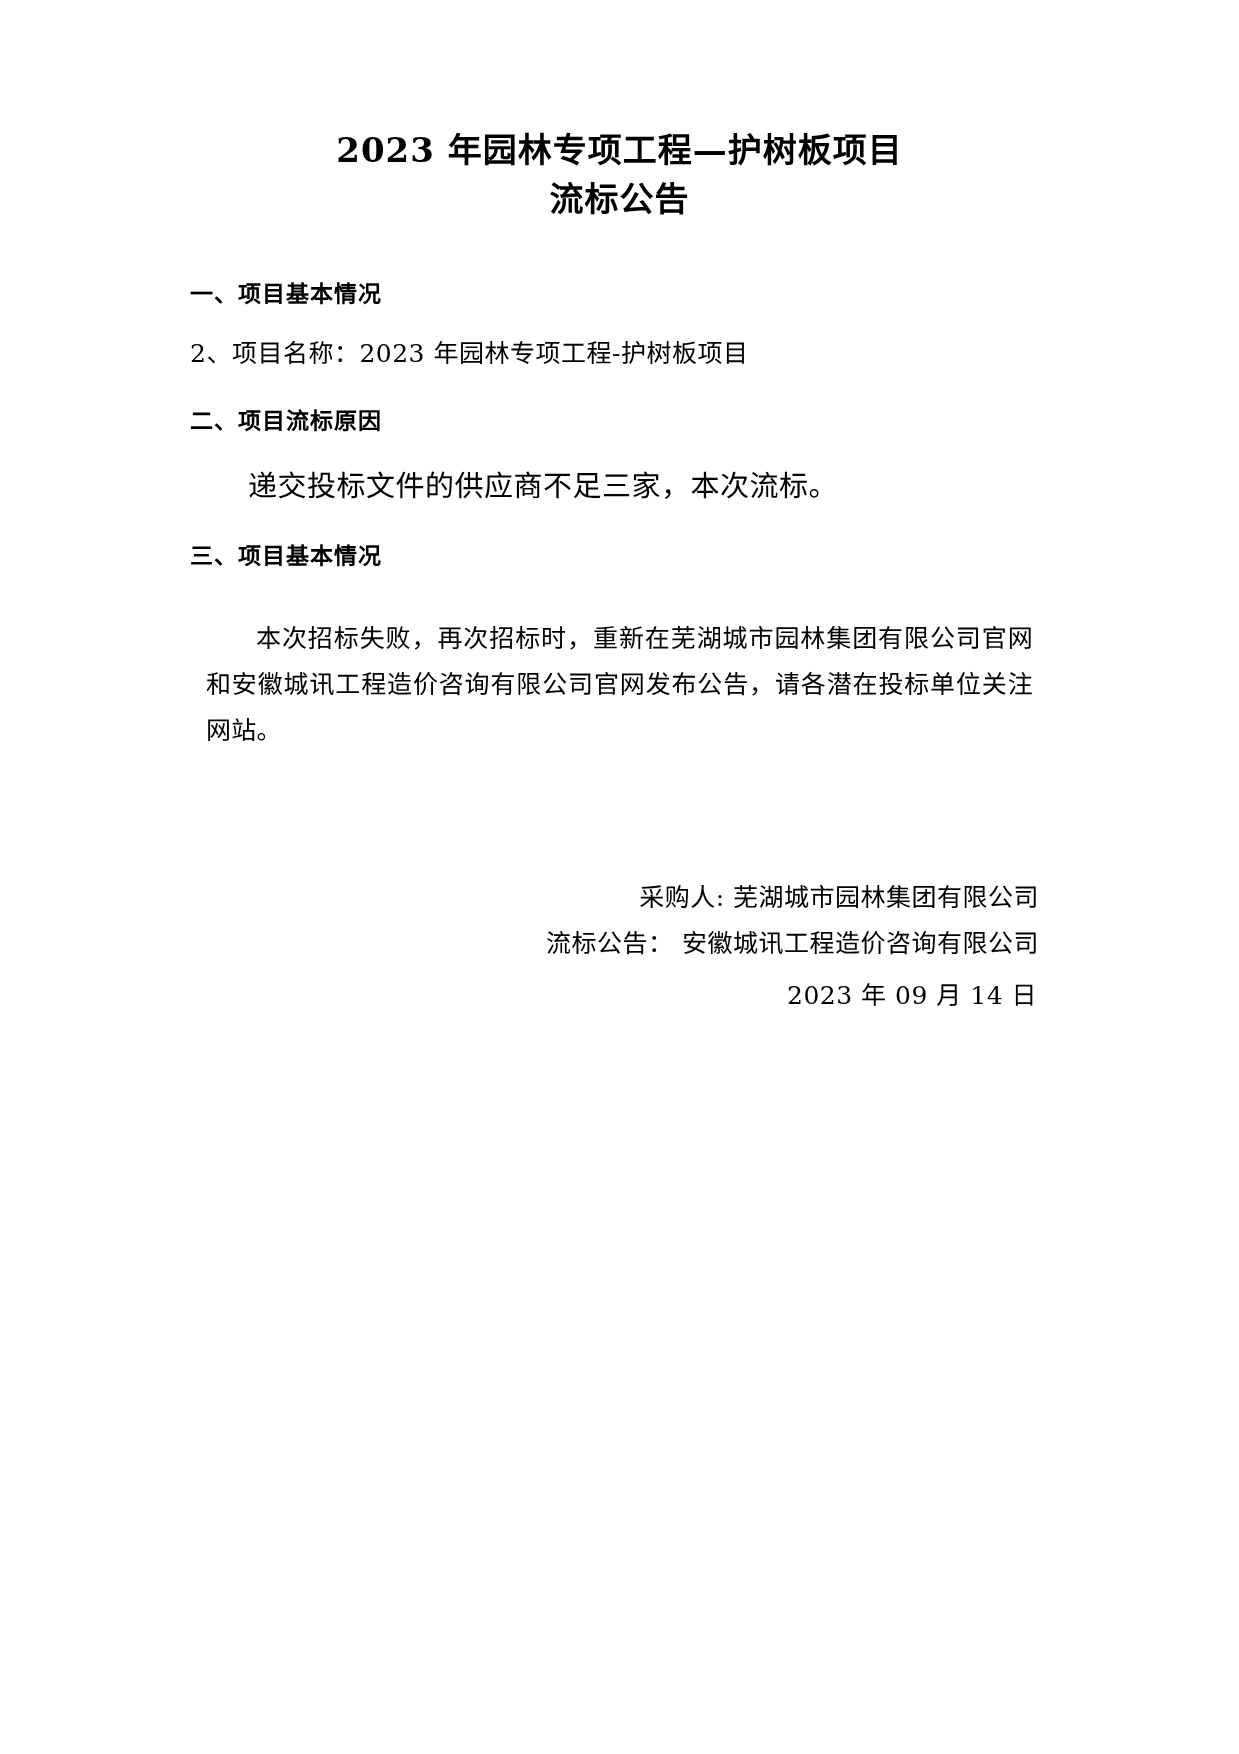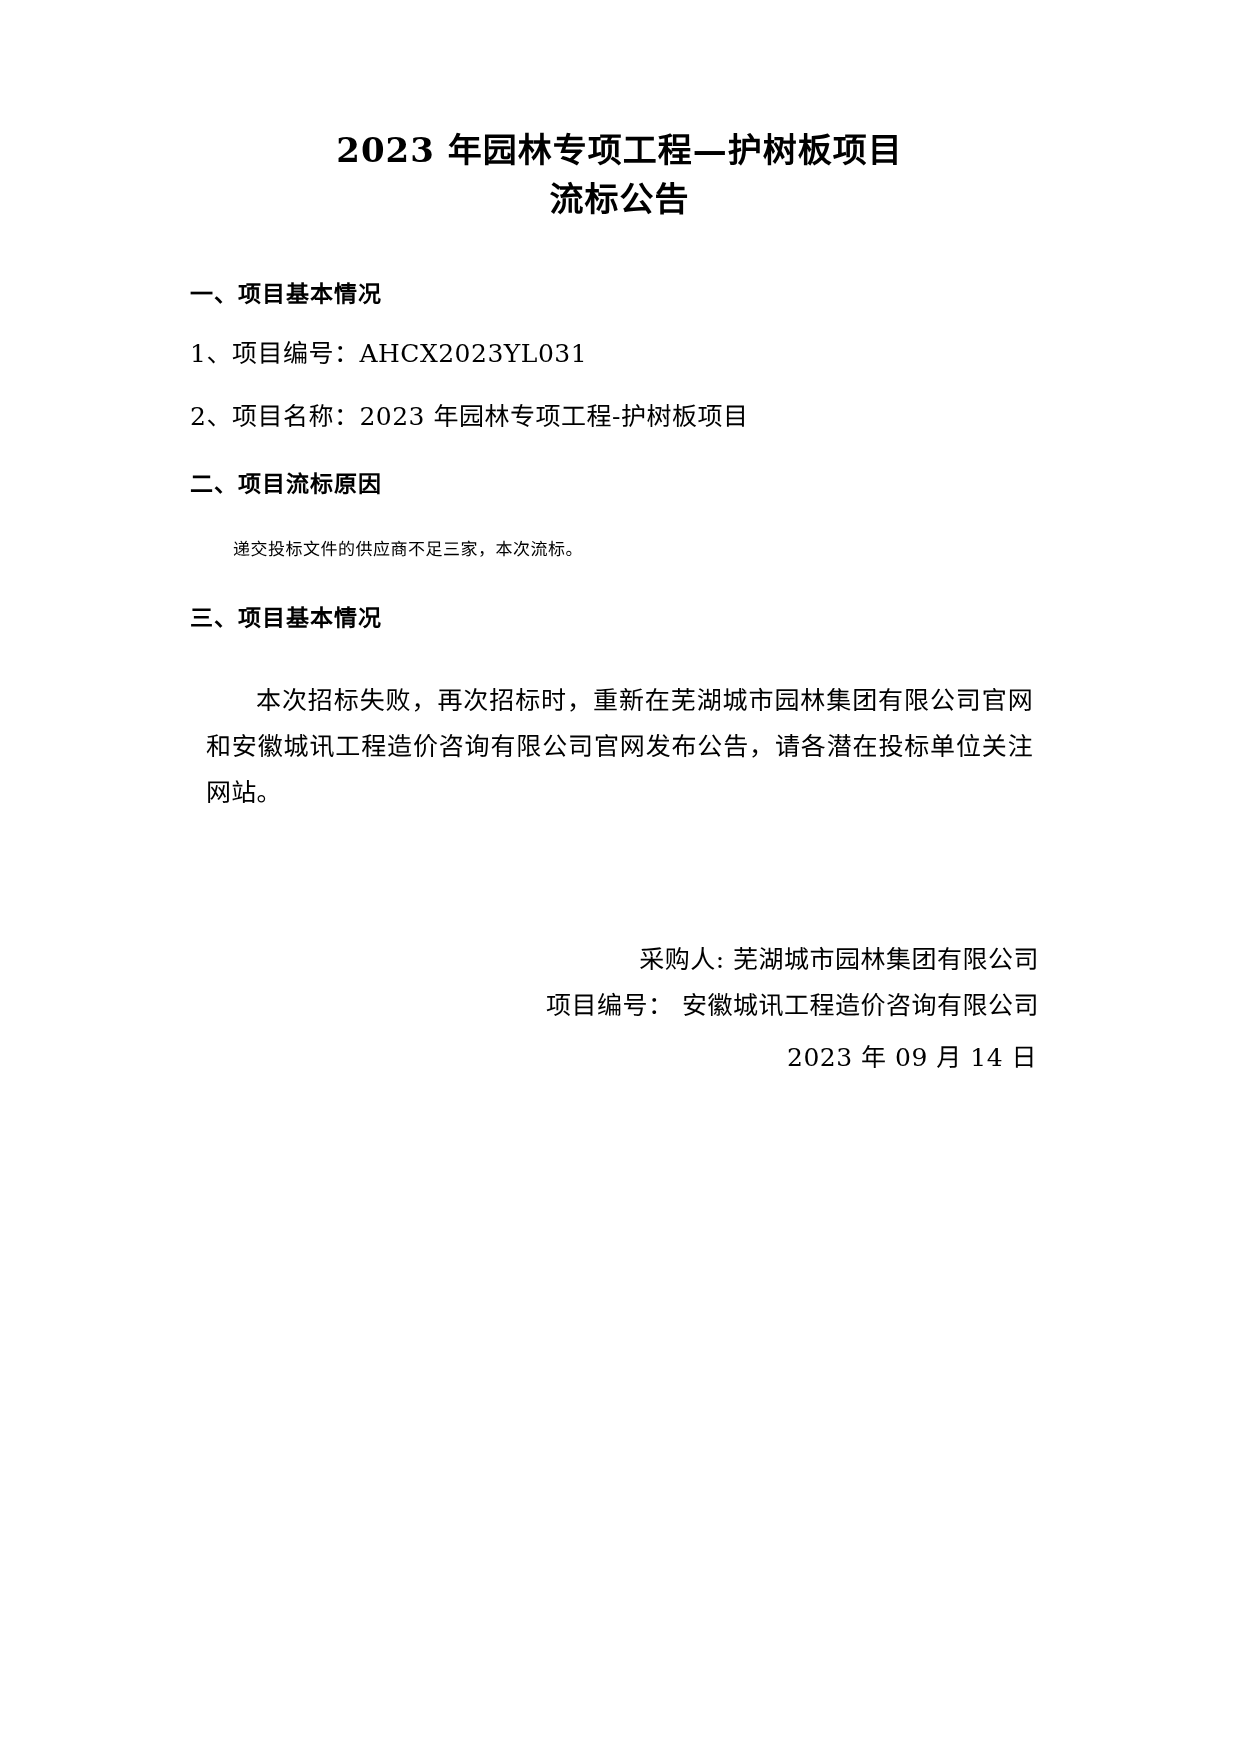--- a/index.html
+++ b/index.html
@@ -47,24 +47,24 @@
   .sec3 { padding-top: 30px; }
 
   .item-line {
     font-size: 25px;
     line-height: 1.55;
     letter-spacing: 0.5px;
     margin: 0;
     padding-top: 24px;
   }
   .reason-line {
-    font-size: 17px;
+    font-size: 29px;
     line-height: 1.55;
     letter-spacing: 0.5px;
-    margin: 9px;
+    margin: 0;
     padding-top: 26px;
     text-indent: 2em;
   }
   .para {
     font-size: 25px;
     line-height: 1.85;
     letter-spacing: 0.3px;
     margin: 16px;
     padding-top: 26px;
     text-indent: 2em;
@@ -93,31 +93,30 @@
 
 <div class="page">
 
   <h1 class="doc-title">
     <span class="line">2023 年园林专项工程—护树板项目</span>
     <span class="line">流标公告</span>
   </h1>
 
   <h2 class="section-heading sec1">一、项目基本情况</h2>
 
-  <p class="item-line">1、项目编号：AHCX2023YL031</p>
 
   <p class="item-line">2、项目名称：2023 年园林专项工程-护树板项目</p>
 
   <h2 class="section-heading sec2">二、项目流标原因</h2>
 
   <p class="reason-line">递交投标文件的供应商不足三家，本次流标。</p>
 
   <h2 class="section-heading sec3">三、项目基本情况</h2>
 
   <p class="para">本次招标失败，再次招标时，重新在芜湖城市园林集团有限公司官网和安徽城讯工程造价咨询有限公司官网发布公告，请各潜在投标单位关注网站。</p>
 
   <div class="signature-block">
     <span class="sig-line">采购人: 芜湖城市园林集团有限公司</span>
-    <span class="sig-line">项目编号： 安徽城讯工程造价咨询有限公司</span>
+    <span class="sig-line">流标公告： 安徽城讯工程造价咨询有限公司</span>
     <span class="sig-date">2023 年 09 月 14 日</span>
   </div>
 
 </div>
 
 </body></html>

